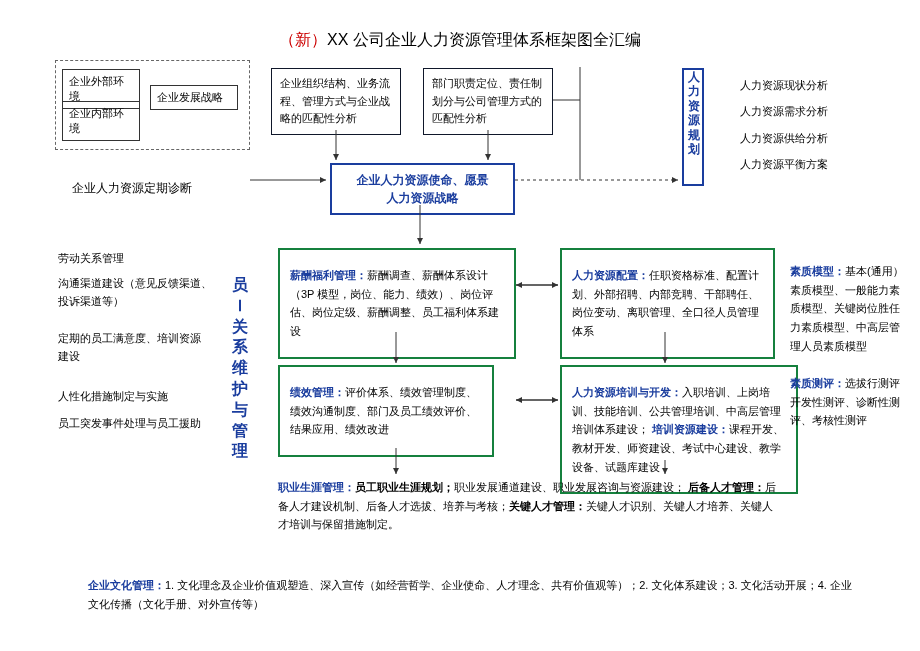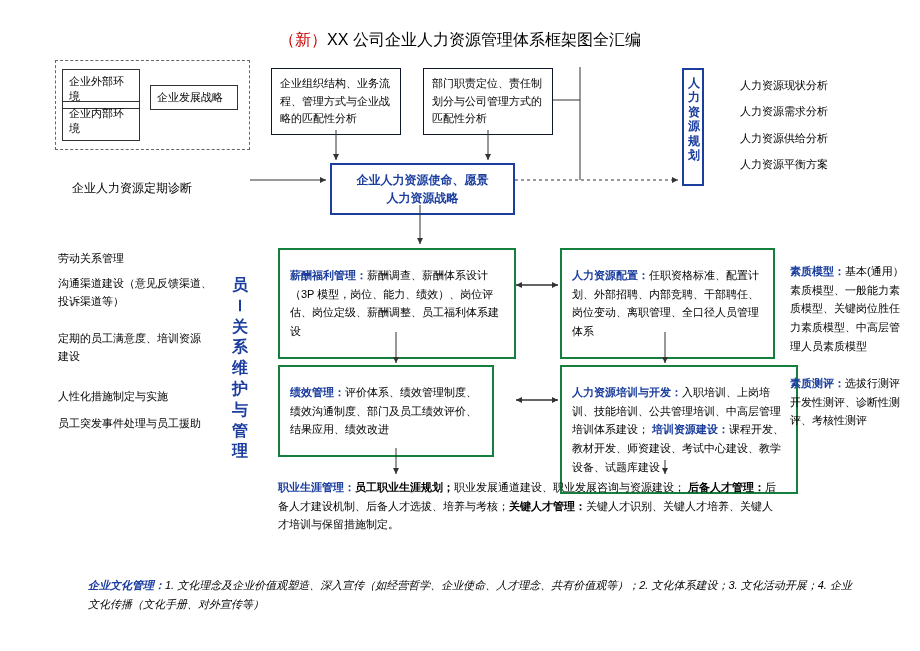--- a/index.html
+++ b/index.html
@@ -9,21 +9,21 @@
     .dashed-box { position: absolute; border: 1px dashed #666; padding: 8px; }
     .env-container { top: 60px; left: 55px; width: 195px; height: 90px; }
     .small-box { border: 1px solid #333; padding: 4px 6px; font-size: 11px; display: inline-block; position: absolute; }
     .box-a1 { top: 8px; left: 6px; width: 78px; }
     .box-a2 { top: 40px; left: 6px; width: 78px; }
     .box-a3 { top: 24px; left: 94px; width: 88px; }
     .info-box { position: absolute; border: 1px solid #0f172a; padding: 6px 8px; font-size: 11px; line-height: 1.6; }
     .box-b1 { top: 68px; left: 271px; width: 130px; }
     .box-b2 { top: 68px; left: 423px; width: 130px; }
     .center-box { position: absolute; top: 163px; left: 330px; width: 185px; border: 2px solid #1a3d9e; padding: 6px; text-align: center; color: #1a3d9e; font-weight: bold; font-size: 12px; line-height: 1.5; }
-    .vert-box { position: absolute; border: 2px solid #1a3d9e; color: #1a3d9e; font-weight: bold; padding: 6px 4px; width: 22px; text-align: center; line-height: 1.2; }
+    .vert-box { position: absolute; border: 2px solid #1a3d9e; color: #1a3d9e; font-weight: bold; padding: 0 4px; width: 22px; text-align: center; line-height: 1.2; }
     .plan-box { top: 68px; left: 682px; height: 118px; }
     .right-list { position: absolute; top: 72px; left: 740px; font-size: 11px; line-height: 2.4; }
     .diag-label { position: absolute; top: 180px; left: 72px; font-size: 12px; }
     .main-box { position: absolute; border: 2px solid #15803d; padding: 16px 10px; font-size: 11px; line-height: 1.7; }
     .main-box .head { color: #1a3d9e; font-weight: bold; }
     .mb1 { top: 248px; left: 278px; width: 238px; }
     .mb2 { top: 248px; left: 560px; width: 215px; }
     .mb3 { top: 365px; left: 278px; width: 216px; }
     .mb4 { top: 365px; left: 560px; width: 238px; }
     .left-text { position: absolute; left: 58px; font-size: 11px; line-height: 1.6; }
@@ -32,21 +32,21 @@
     .lt3 { top: 330px; width: 150px; }
     .lt4 { top: 388px; }
     .lt5 { top: 415px; width: 150px; }
     .vert-text { position: absolute; top: 275px; left: 232px; width: 14px; color: #1a3d9e; font-weight: bold; font-size: 16px; line-height: 1.3; text-align: center; }
     .right-desc { position: absolute; left: 790px; font-size: 11px; line-height: 1.7; width: 115px; }
     .rd1 { top: 262px; }
     .rd2 { top: 374px; }
     .blue-b { color: #1a3d9e; font-weight: bold; }
     .career { position: absolute; top: 478px; left: 278px; width: 500px; font-size: 11px; line-height: 1.7; }
     .career .b { font-weight: bold; }
-    .culture { position: absolute; top: 576px; left: 88px; width: 770px; font-size: 11px; line-height: 1.7; font-style: italic; }
+    .culture { position: absolute; top: 576px; left: 88px; width: 770px; font-size: 11px; line-height: 1.7; }
     svg.arrows { position: absolute; top: 0; left: 0; width: 920px; height: 560px; pointer-events: none; }
   </style>
 </head>
 <body>
 
 <div class="title">
   <span class="red">（新）</span><span>XX 公司企业人力资源管理体系框架图全汇编</span>
 </div>
 
 <div class="dashed-box env-container">

